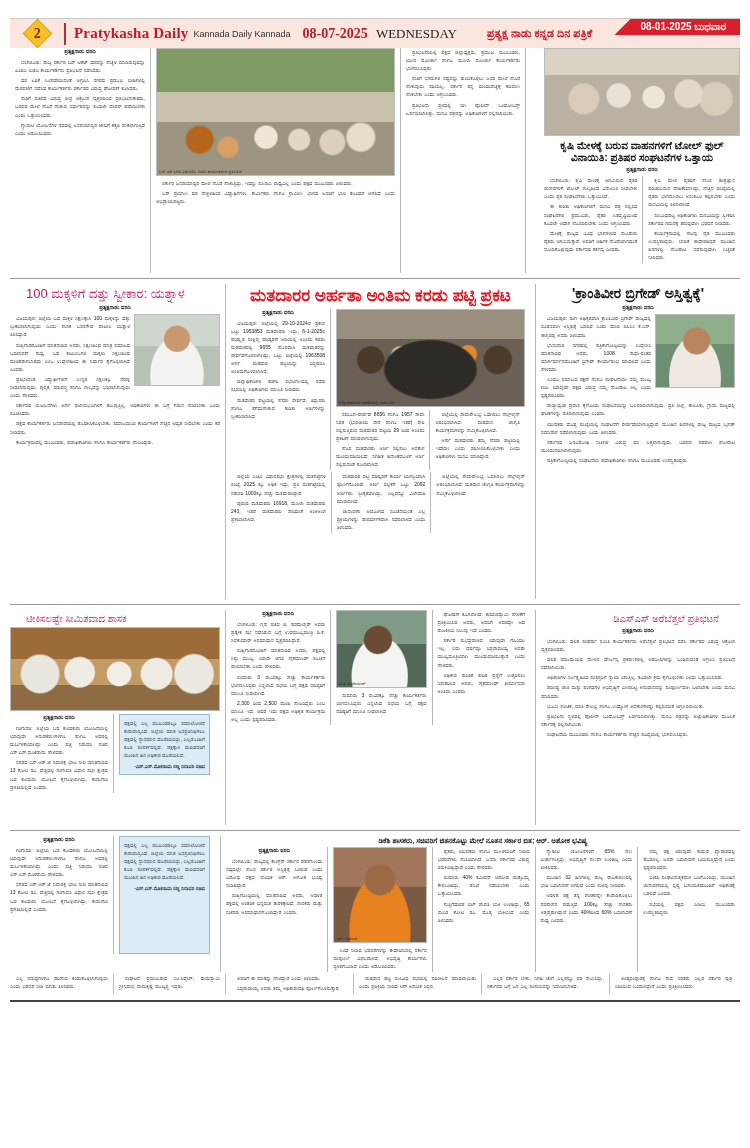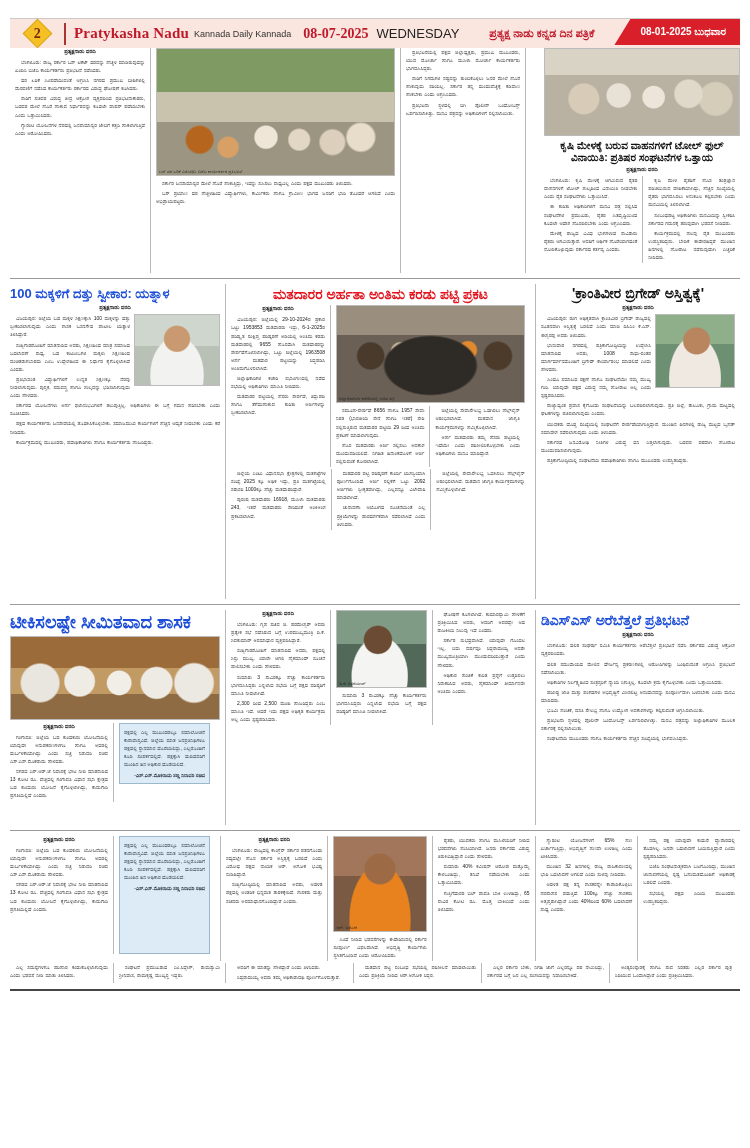--- a/index.html
+++ b/index.html
@@ -30,24 +30,24 @@
   .mast-div { width: 2px; height: 22px; background: #a33; margin-right: 8px; }
   .mast-title {
     font-family: "Liberation Serif", serif; font-weight: bold; font-size: 15px;
     color: #c0182b; letter-spacing: .2px;
   }
   .mast-sub { font-size: 9px; color: #333; margin-left: 5px; }
   .mast-date {
     font-family: "Liberation Serif", serif; font-weight: bold; font-size: 14px;
     color: #c0182b; margin-left: 12px;
   }
-  .mast-day { font-family: Liberation Sans, sans-serif; font-size: 13px; color: #222; margin-left: 8px; }
+  .mast-day { font-family: Liberation Serif, serif; font-size: 13px; color: #222; margin-left: 8px; }
   .mast-kan { font-size: 11px; color: #c0182b; font-weight: bold; margin-left: 30px; }
   .mast-redbox {
-    position: absolute; right: 0; top: 0; height: 26px; background: #d81f2a;
+    position: absolute; right: 0; top: 0; height: 16px; background: #d81f2a;
     color: #fff; font-size: 10px; font-weight: bold; display: flex; align-items: center;
     padding: 0 14px 0 26px;
     clip-path: polygon(16px 0, 100% 0, 100% 100%, 0 100%);
   }
 
   
   .lead-head {
     text-align: center; color: #e3131e; font-weight: bold;
     font-size: 33px; line-height: 1.08; margin-top: 8px; letter-spacing: -.3px;
   }
@@ -136,25 +136,25 @@
       linear-gradient(180deg,#d9d3c6 0 30%, #b9b2a3 30% 100%);
   }
   .ph-saffron {
     background:
       radial-gradient(circle at 50% 34%, #9c6a45 0 19%, transparent 21%),
       radial-gradient(ellipse at 50% 88%, #e8821e 0 46%, transparent 48%),
       linear-gradient(180deg,#a1765a 0 42%, #7a5a43 42% 100%);
   }
 
   .sec-head-black {
-    font-weight: bold; font-size: 13px; color: #1d4ed8; line-height: 1.1;
-    margin: 3px 0 3px;
+    font-weight: normal; font-size: 13px; color: #be185d; line-height: 1.1;
+    margin: 3px 16px 3px;
   }
   .sec-head-red {
-    font-weight: bold; font-size: 14px; color: #e3131e; line-height: 1.1;
+    font-weight: bold; font-size: 17px; color: #e3131e; line-height: 1.1;
     text-align: center; margin: 3px 0 3px;
   }
   .sec-head-big {
     font-weight: bold; font-size: 22px; color: #111; line-height: 1.1;
     text-align: center; margin: 3px 0 4px;
   }
   .kicker {
     font-size: 7.2px; font-weight: bold; text-align: center; color: #111;
     margin-bottom: 2px;
   }
@@ -170,21 +170,21 @@
 
 <div class="page">
 
   <div class="masthead">
     <div class="logo-wrap">
       <div class="logo-diamond">
         <span>2</span>
       </div>
     </div>
     <div class="mast-div"></div>
-    <div class="mast-title">Pratykasha Nadu</div>
+    <div class="mast-title">Pratykasha Daily</div>
     <div class="mast-sub">Kannada Daily Kannada</div>
     <div class="mast-date">08-07-2025</div>
     <div class="mast-day">WEDNESDAY</div>
     <div class="mast-kan">ಪ್ರತ್ಯಕ್ಷ ನಾಡು ಕನ್ನಡ ದಿನ ಪತ್ರಿಕೆ</div>
     <div class="mast-redbox">08-01-2025 ಬುಧವಾರ</div>
   </div>
 
   <div style="display:flex;">
     <div style="flex:1 1 auto; min-width:0;">
 
@@ -324,21 +324,21 @@
         <p>ಪತ್ರಿಕಾಗೋಷ್ಠಿಯಲ್ಲಿ ಸಂಘಟನೆಯ ಪದಾಧಿಕಾರಿಗಳು ಹಾಗೂ ಮುಖಂಡರು ಉಪಸ್ಥಿತರಿದ್ದರು.</p>
       </div>
     </div>
   </div>
 
   <div class="rule-h"></div>
 
   <div class="cols" style="height:215px;">
 
     <div class="col" style="width:215px; padding-left:0;">
-      <div class="sec-head-black" style="font-size:18px;">ಟೀಕಿಸಲಷ್ಟೇ ಸೀಮಿತವಾದ ಶಾಸಕ</div>
+      <div class="sec-head-black" style="font-size:10px;">ಟೀಕಿಸಲಷ್ಟೇ ಸೀಮಿತವಾದ ಶಾಸಕ</div>
       <div class="photo ph-group" style="height:84px; margin-bottom:3px;"></div>
       <div class="cols">
         <div class="col" style="width:103px; padding-left:0;">
           <div class="byline">ಪ್ರತ್ಯಕ್ಷನಾಡು ವರದಿ</div>
           <div class="body-text">
             <p>ಗಂಗಾವತಿ: ಜಿಲ್ಲೆಯ ಬಡ ಕುಂದಕುರು ಯೋಜನೆಯಲ್ಲಿ ಯಾವುದೇ ಅನುಪಕರಣಗಳಿಗೂ ಹಾಗೂ ಅದರಲ್ಲಿ ದುರ್ಬಳಕೆಯಾಗಿದ್ದು ಎಂದು ಸಚ್ಚ ನಿರಾವರಿ ಸಚಿವ ಎಸ್.ಎಸ್.ಮೊಕರಾಮ ಹೇಳಿದರು.</p>
               <p>ನಗರದ ಎಸ್.ಆರ್.ಜೆ ನಿವಾಸಕ್ಕೆ ಭೇಟಿ ನೀಡಿ ಮಾತನಾಡಿದ 13 ಕೋಟಿ ರೂ. ವೆಚ್ಚದಲ್ಲಿ ಗಂಗಾವತಿ ವಿಧಾನ ಸಭಾ ಕ್ಷೇತ್ರದ ಬಡ ಕುಂದುರು ಯೋಜನೆ ಕೈಗೊಳ್ಳಲಾಗಿದ್ದು, ಕಾಮಗಾರಿ ಪ್ರಗತಿಯಲ್ಲಿದೆ ಎಂದರು.</p>
           </div>
         </div>
         <div class="col" style="width:102px;">
@@ -373,21 +373,21 @@
           <div class="body-text">
             <p>ಘೋಷಣೆ ಕೂಗಲಾಗಿದೆ. ಕುಮಾರಸ್ವಾಮಿ ಹೇಳಿಕೆಗೆ ಪ್ರತಿಕ್ರಿಯಿಸಿದ ಅವರು, ಅವರಿಗೆ ಅವರದ್ದೇ ಆದ ರಾಜಕೀಯ ನಿಲುವು ಇದೆ ಎಂದರು.</p>
               <p>ಸರ್ಕಾರ ಸುಭದ್ರವಾಗಿದೆ. ಯಾವುದೇ ಗೊಂದಲ ಇಲ್ಲ. ಐದು ವರ್ಷವೂ ಸಿದ್ದರಾಮಯ್ಯ ಅವರೇ ಮುಖ್ಯಮಂತ್ರಿಯಾಗಿ ಮುಂದುವರಿಯುತ್ತಾರೆ ಎಂದು ಹೇಳಿದರು.</p>
             <p>ಅಧಿಕಾರ ಹಂಚಿಕೆ ಕುರಿತ ಪ್ರಶ್ನೆಗೆ ಉತ್ತರಿಸಲು ನಿರಾಕರಿಸಿದ ಅವರು, ಹೈಕಮಾಂಡ್ ತೀರ್ಮಾನವೇ ಅಂತಿಮ ಎಂದರು.</p>
           </div>
         </div>
       </div>
     </div>
 
     <div class="col" style="width:205px;">
-      <div class="sec-head-black" style="text-align:left; font-size:14px;">ಡಿಎಸ್‌ಎಸ್ ಅರೆಬೆತ್ತಲೆ ಪ್ರತಿಭಟನೆ</div>
+      <div class="sec-head-black" style="text-align:right; font-size:10px;">ಡಿಎಸ್‌ಎಸ್ ಅರೆಬೆತ್ತಲೆ ಪ್ರತಿಭಟನೆ</div>
       <div class="byline">ಪ್ರತ್ಯಕ್ಷನಾಡು ವರದಿ</div>
       <div class="body-text">
         <p>ಬೆಂಗಳೂರು: ದಲಿತ ಸಂಘರ್ಷ ಸಮಿತಿ ಕಾರ್ಯಕರ್ತರು ಅರೆಬೆತ್ತಲೆ ಪ್ರತಿಭಟನೆ ನಡೆಸಿ ಸರ್ಕಾರದ ವಿರುದ್ಧ ಆಕ್ರೋಶ ವ್ಯಕ್ತಪಡಿಸಿದರು.</p>
           <p>ದಲಿತ ಸಮುದಾಯದ ಮೇಲಿನ ದೌರ್ಜನ್ಯ ಪ್ರಕರಣಗಳಲ್ಲಿ ಆರೋಪಿಗಳನ್ನು ಬಂಧಿಸುವಂತೆ ಆಗ್ರಹಿಸಿ ಪ್ರತಿಭಟನೆ ನಡೆಸಲಾಯಿತು.</p>
         <p>ಅಧಿಕಾರಿಗಳ ನಿರ್ಲಕ್ಷ್ಯದಿಂದ ಸಂತ್ರಸ್ತರಿಗೆ ನ್ಯಾಯ ಸಿಗುತ್ತಿಲ್ಲ. ಕೂಡಲೇ ಕ್ರಮ ಕೈಗೊಳ್ಳಬೇಕು ಎಂದು ಒತ್ತಾಯಿಸಿದರು.</p>
           <p>ಪರಿಶಿಷ್ಟ ಜಾತಿ ಮತ್ತು ಪಂಗಡಗಳ ಅಭಿವೃದ್ಧಿಗೆ ಮೀಸಲಿಟ್ಟ ಅನುದಾನವನ್ನು ಸಂಪೂರ್ಣವಾಗಿ ಬಳಸಬೇಕು ಎಂದು ಮನವಿ ಮಾಡಿದರು.</p>
         <p>ಭೂಮಿ ಹಂಚಿಕೆ, ವಸತಿ ಸೌಲಭ್ಯ ಹಾಗೂ ಉದ್ಯೋಗ ಅವಕಾಶಗಳನ್ನು ಕಲ್ಪಿಸುವಂತೆ ಆಗ್ರಹಿಸಲಾಯಿತು.</p>
           <p>ಪ್ರತಿಭಟನಾ ಸ್ಥಳದಲ್ಲಿ ಪೊಲೀಸ್ ಬಂದೋಬಸ್ತ್ ಏರ್ಪಡಿಸಲಾಗಿತ್ತು. ಮನವಿ ಪತ್ರವನ್ನು ಜಿಲ್ಲಾಧಿಕಾರಿಗಳ ಮೂಲಕ ಸರ್ಕಾರಕ್ಕೆ ಸಲ್ಲಿಸಲಾಯಿತು.</p>
         <p>ಸಂಘಟನೆಯ ಮುಖಂಡರು ಹಾಗೂ ಕಾರ್ಯಕರ್ತರು ಹೆಚ್ಚಿನ ಸಂಖ್ಯೆಯಲ್ಲಿ ಭಾಗವಹಿಸಿದ್ದರು.</p>
       </div>
@@ -410,20 +410,21 @@
         <div class="col" style="width:102px;">
           <div class="quote-box" style="height:118px;">
             <div>ಪಕ್ಷದಲ್ಲಿ ಎಲ್ಲ ಮುಖಂಡರಲ್ಲೂ ಸಮಾಲೋಚನೆ ಕಾರಾವಾಸ್ತವಿದೆ. ಜಿಲ್ಲೆಯ ಮಾತ ಜನಪ್ರತಿನಿಧಿಗಳೂ ಪಕ್ಷದಲ್ಲಿ ಸ್ಥಾನಮಾನ ದೊರೆಯಲಿದ್ದು, ಎಲ್ಲರೊಂದಿಗೆ ಕೂಡಿ ಸಂಪರ್ಕದಲ್ಲಿದೆ. ಪಕ್ಷಕ್ಕಾಗಿ ದುಡಿದವರಿಗೆ ಮುಂದಿನ ದಿನ ಅಧಿಕಾರ ದೊರೆಯಲಿದೆ.</div>
             <div class="quote-attr">-ಎಸ್.ಎಸ್.ಮೊಕರಾಮ ಸಣ್ಣ ನಿರಾವರಿ ಸಚಿವ</div>
           </div>
         </div>
       </div>
     </div>
 
     <div style="flex:1 1 auto; min-width:0; padding-left:5px;">
+      <div class="kicker">ಡಿಕೆಶಿ ಶಾಸಕರು, ಸಚಿವರಿಗೆ ಜಿತನಕೊಟ್ಟು ಮೇಲೆ ನೂತನ ಸರ್ಕಾರ ಬಿತ; ಆರ್. ಅಶೋಕ ಭವಿಷ್ಯ</div>
       <div class="cols">
         <div class="col" style="width:128px; padding-left:0;">
           <div class="byline">ಪ್ರತ್ಯಕ್ಷನಾಡು ವರದಿ</div>
           <div class="body-text">
             <p>ಬೆಂಗಳೂರು: ರಾಜ್ಯದಲ್ಲಿ ಕಾಂಗ್ರೆಸ್ ಸರ್ಕಾರ ಪತನಗೊಂಡು ಸದ್ಯದಲ್ಲೇ ಹೊಸ ಸರ್ಕಾರ ಅಸ್ತಿತ್ವಕ್ಕೆ ಬರಲಿದೆ ಎಂದು ವಿರೋಧ ಪಕ್ಷದ ನಾಯಕ ಆರ್. ಅಶೋಕ ಭವಿಷ್ಯ ನುಡಿದಿದ್ದಾರೆ.</p>
               <p>ಸುದ್ದಿಗೋಷ್ಠಿಯಲ್ಲಿ ಮಾತನಾಡಿದ ಅವರು, ಆಡಳಿತ ಪಕ್ಷದಲ್ಲಿ ಆಂತರಿಕ ಭಿನ್ನಮತ ತಾರಕಕ್ಕೇರಿದೆ. ಶಾಸಕರು ಮತ್ತು ಸಚಿವರು ಅಸಮಾಧಾನಗೊಂಡಿದ್ದಾರೆ ಎಂದರು.</p>
           </div>
         </div>
         <div class="col" style="width:130px;">
           <div class="photo ph-saffron" style="height:96px; margin-bottom:3px;">

